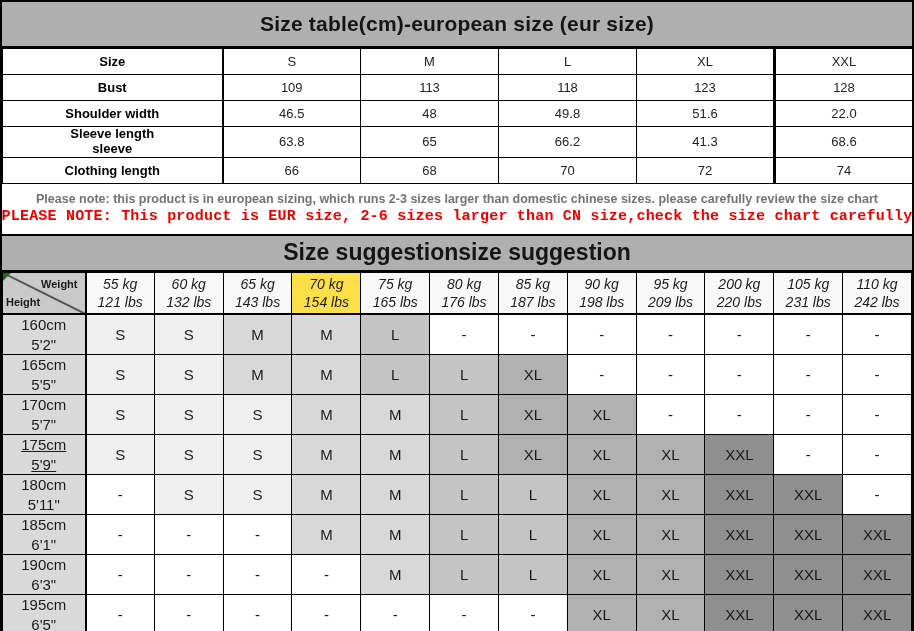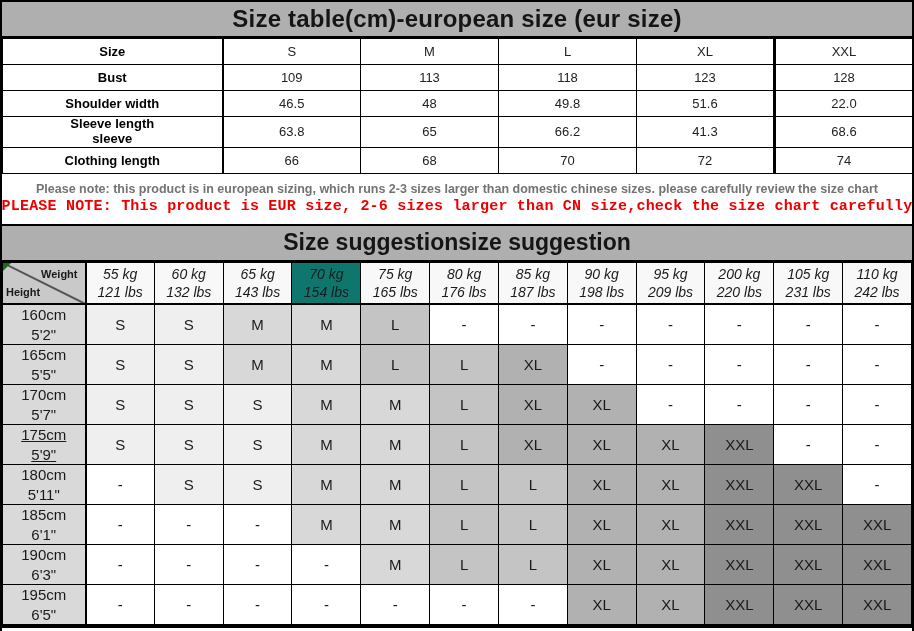--- a/index.html
+++ b/index.html
@@ -8,24 +8,24 @@
     width: 914px; height: 631px;
     font-family: "Liberation Sans", "DejaVu Sans", sans-serif;
     color: #000;
   }
   .page {
     width: 914px; height: 631px;
     border-left: 2px solid #000; border-right: 2px solid #000;
     overflow: hidden; background: #fff;
   }
   .banner {
-    height: 38px; background: #afafaf;
+    height: 48px; background: #afafaf;
     border-top: 2px solid #000; border-bottom: 2px solid #000;
     display: flex; align-items: center; justify-content: center;
-    font-weight: bold; font-size: 24px; color: #151515; letter-spacing: .2px;
+    font-weight: bold; font-size: 21px; color: #151515; letter-spacing: .2px;
   }
   
   table.size-table { width: 100%; border-collapse: collapse; table-layout: fixed; }
   .size-table td {
     border: 1px solid #000; text-align: center; vertical-align: middle;
     height: 26px; padding: 0; font-size: 13px; color: #222;
   }
   .size-table td.lbl { font-weight: bold; color: #000; border-right: 2px solid #000; }
   .size-table td:nth-child(6) { border-left: 3px solid #000; }
   .lbl-size { font-size: 21px; }
@@ -168,21 +168,21 @@
             <div>121 lbs</div>
           </td>
           <td class="wcell" style="background: rgb(248, 248, 248);">
             <div>60 kg</div>
             <div>132 lbs</div>
           </td>
           <td class="wcell" style="background: rgb(248, 248, 248);">
             <div>65 kg</div>
             <div>143 lbs</div>
           </td>
-          <td class="wcell" style="background: #0f766e;">
+          <td class="wcell" style="background: #fde047;">
             <div>70 kg</div>
             <div>154 lbs</div>
           </td>
           <td class="wcell" style="background: rgb(248, 248, 248);">
             <div>75 kg</div>
             <div>165 lbs</div>
           </td>
           <td class="wcell" style="background: rgb(248, 248, 248);">
             <div>80 kg</div>
             <div>176 lbs</div>

